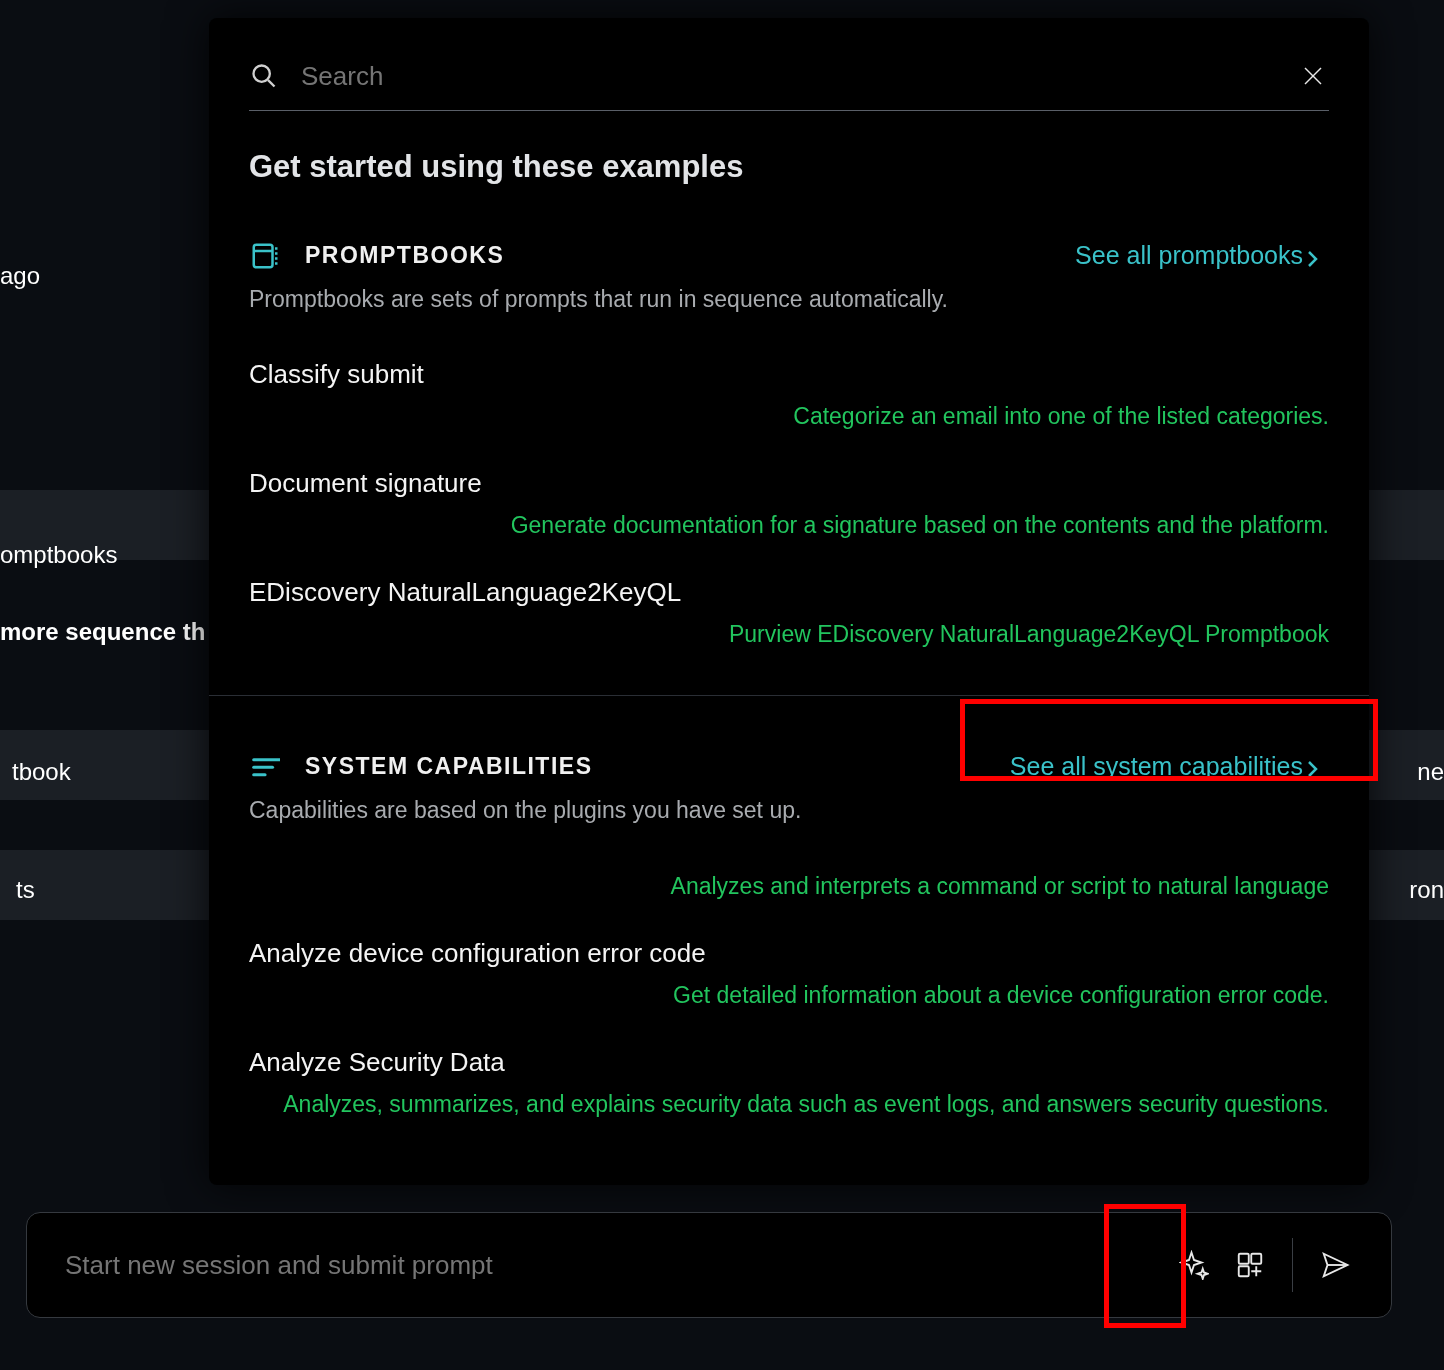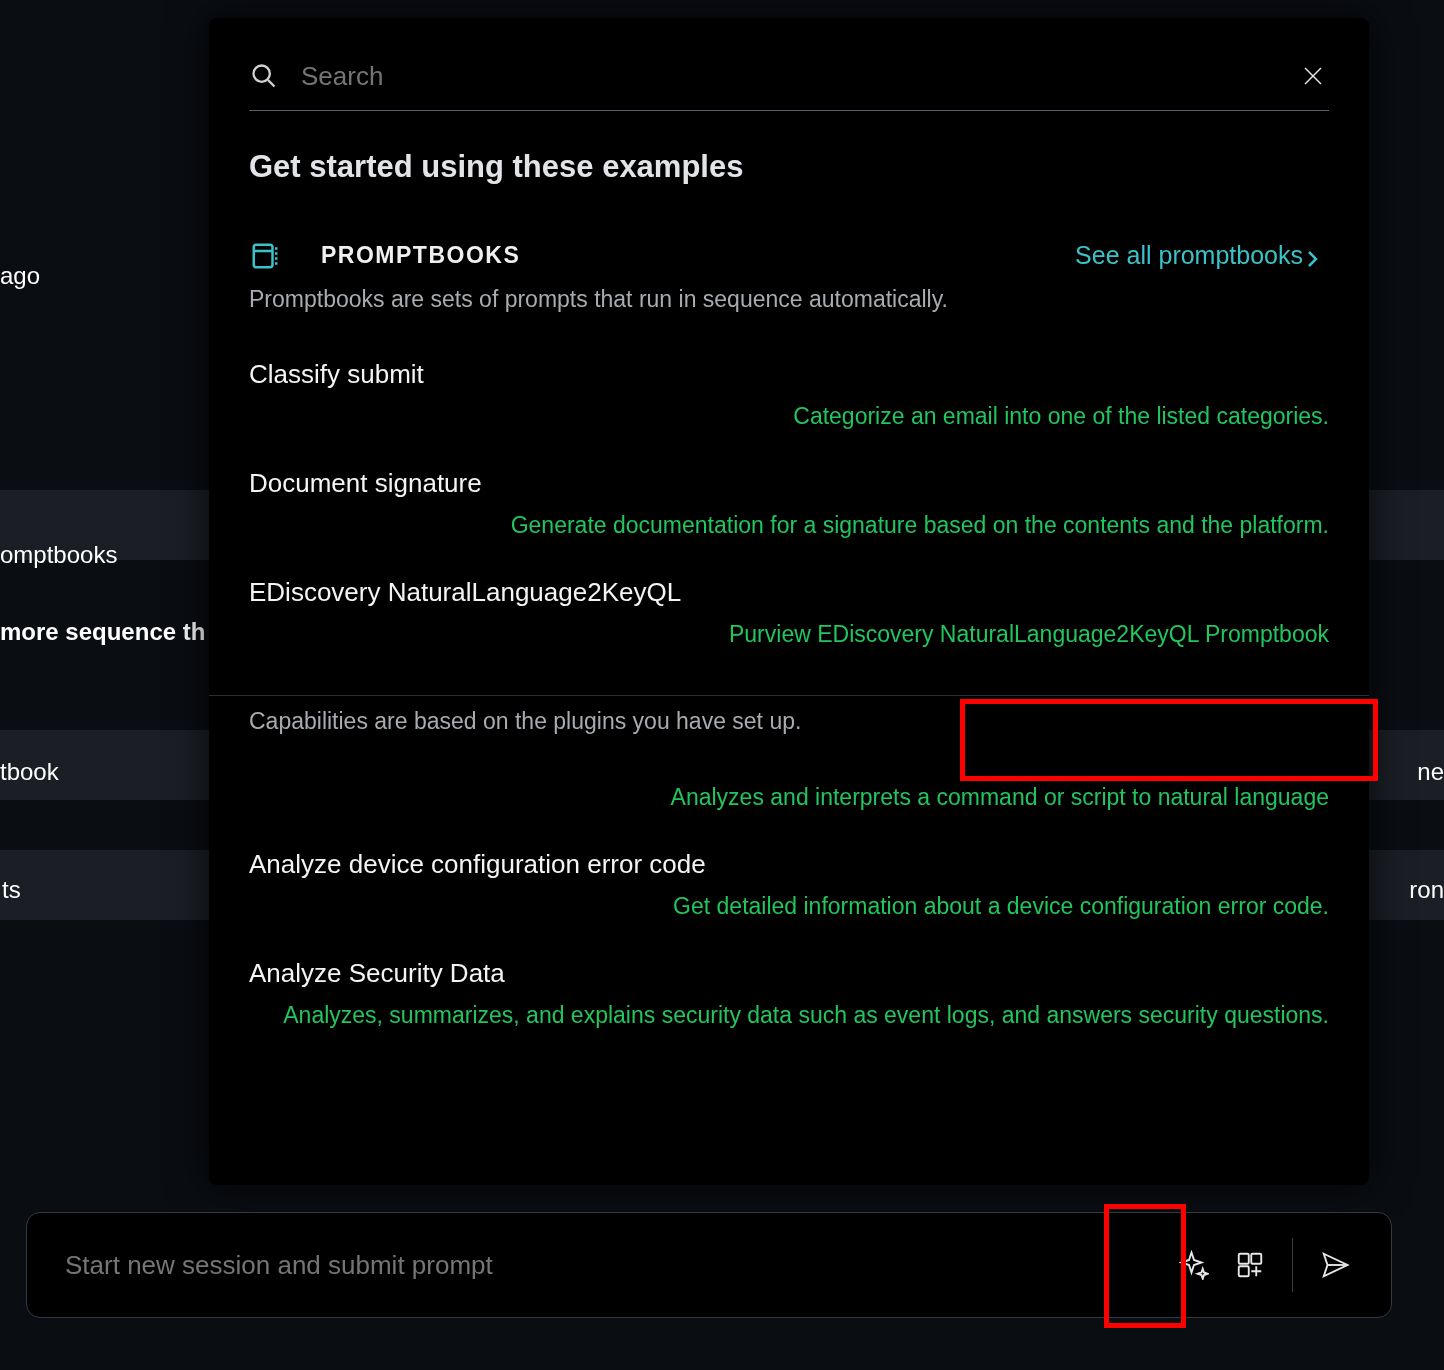--- a/index.html
+++ b/index.html
@@ -104,21 +104,21 @@
     }
     .section-header {
       display: flex;
       align-items: center;
       justify-content: space-between;
       margin-top: 52px;
     }
     .section-header-left {
       display: flex;
       align-items: center;
-      gap: 40px;
+      gap: 24px;
     }
     .section-icon {
       width: 32px;
       height: 32px;
       display: flex;
       align-items: center;
       justify-content: center;
     }
     .section-icon svg {
       width: 30px;
@@ -250,23 +250,23 @@
   </style>
 </head>
 <body>
 
 <div class="bg-fragments">
   <div class="bg-fragment" style="left:0; top:262px;">ago</div>
   <div class="bg-row" style="top:490px;"></div>
   <div class="bg-fragment" style="left:0; top:518px;margin-top:23px;">omptbooks</div>
   <div class="bg-fragment" style="left:0; top:618px; font-weight:600;">more sequence th</div>
   <div class="bg-row" style="top:730px;"></div>
-  <div class="bg-fragment" style="left:0; top:758px;">tbook</div>
+  <div class="bg-fragment" style="left:12px; top:758px;">tbook</div>
   <div class="bg-row" style="top:850px;"></div>
-  <div class="bg-fragment" style="left:2px; top:876px;">ts</div>
+  <div class="bg-fragment" style="left:16px; top:876px;">ts</div>
   <div class="bg-fragment" style="right:0; top:758px;">ne</div>
   <div class="bg-fragment" style="right:0; top:876px;">ron</div>
 </div>
 
 <div class="suggestion-panel">
 
   <div class="search-bar">
     <span class="search-icon">
       <svg viewBox="0 0 24 24">
           <circle cx="10" cy="10" r="7"></circle>
@@ -318,20 +318,40 @@
       <div class="item">
         <div class="item-title">EDiscovery NaturalLanguage2KeyQL</div>
         <div class="item-desc">Purview EDiscovery NaturalLanguage2KeyQL Promptbook</div>
       </div>
     </div>
   </div>
 
   <div class="divider"></div>
 
   <div class="section">
+    <div class="section-header">
+      <div class="section-header-left">
+        <span class="section-icon">
+          <svg viewBox="0 0 24 24" fill="none" stroke="#3ac2c9" stroke-width="2.5" stroke-linecap="round">
+            <line x1="3" y1="7" x2="24" y2="7"></line>
+            <line x1="3" y1="13" x2="18" y2="13"></line>
+            <line x1="3" y1="19" x2="12" y2="19"></line>
+          </svg>
+        </span>
+        <span class="section-title">SYSTEM CAPABILITIES</span>
+      </div>
+      <div class="see-all">
+        <span>See all system capabilities</span>
+        <span class="see-all-chevron">
+          <svg viewBox="0 0 12 20">
+              <polyline points="2,3 9,10 2,17"></polyline>
+            </svg>
+        </span>
+      </div>
+    </div>
     <div class="section-desc">Capabilities are based on the plugins you have set up.</div>
     <div class="item-list">
       <div class="item">
         <div class="item-desc">Analyzes and interprets a command or script to natural language</div>
       </div>
       <div class="item">
         <div class="item-title">Analyze device configuration error code</div>
         <div class="item-desc">Get detailed information about a device configuration error code.</div>
       </div>
       <div class="item">

